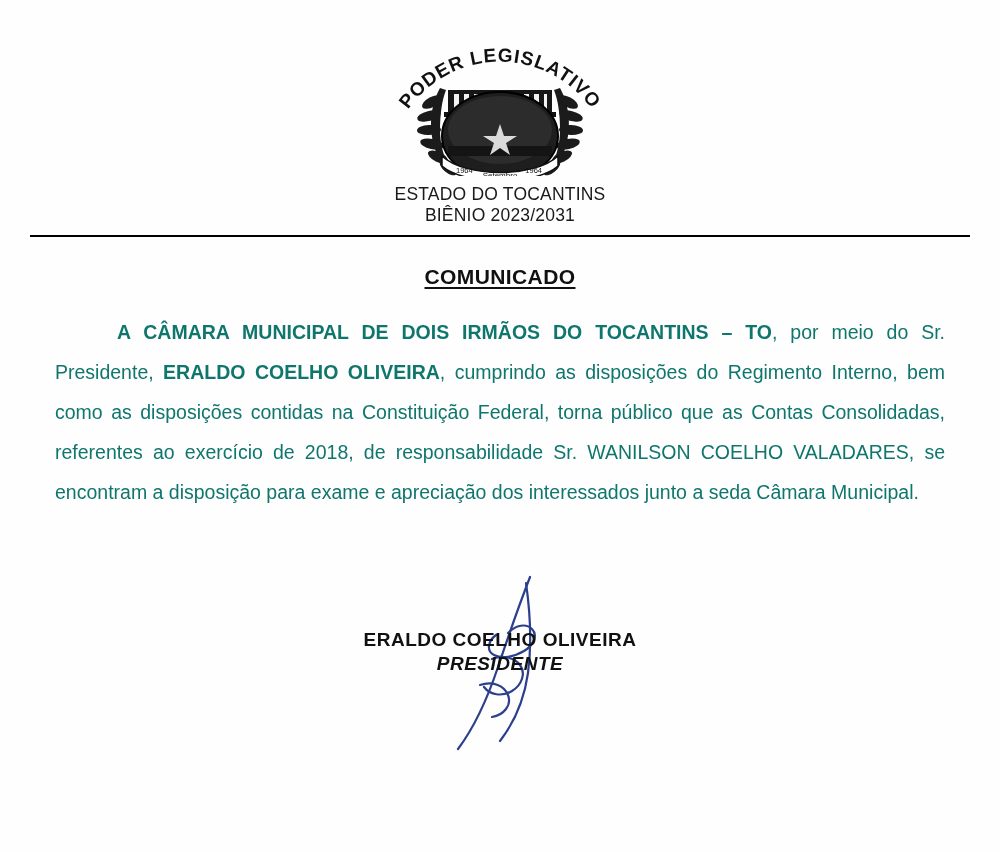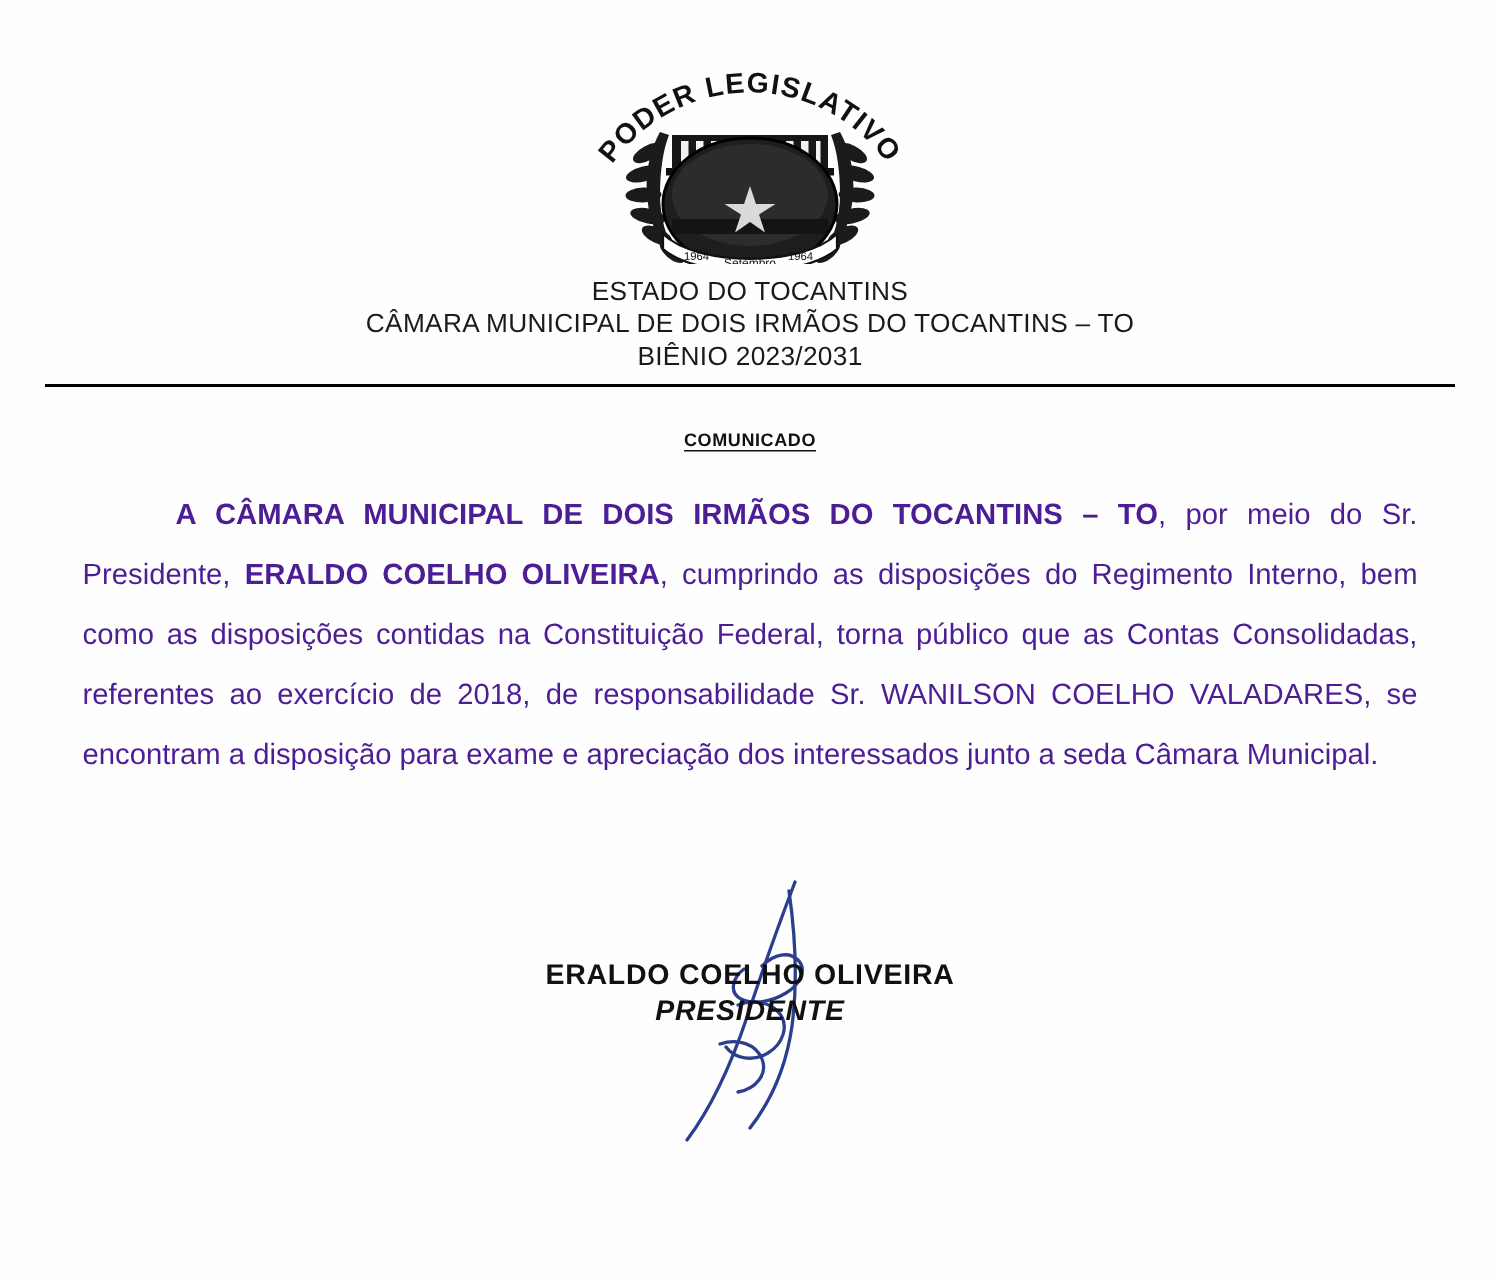--- a/index.html
+++ b/index.html
@@ -60,36 +60,36 @@
     width: 940px;
     height: 2px;
     background: #000000;
     margin: 8px auto 0 auto;
   }
 
   
   .doc-title {
     text-align: center;
     margin-top: 28px;
-    font-size: 12px;
+    font-size: 21px;
     font-weight: bold;
     text-decoration: underline;
     text-underline-offset: 3px;
     letter-spacing: 0.4px;
   }
 
   
   .body-text {
     margin: 24px auto 0 auto;
     width: 890px;
     font-size: 19.5px;
     line-height: 2.05;
     text-align: justify;
     text-justify: inter-word;
-    color: #4c1d95;
+    color: #0f766e;
   }
   .body-text .indent {
     display: inline-block;
     width: 62px;
   }
   .body-text b { font-weight: bold; }
 
   
   .signature-block {
     position: relative;
@@ -188,21 +188,20 @@
           <path d="M72 130 C95 152 165 152 188 130 L188 140 C165 160 95 160 72 140 Z" fill="#ffffff" stroke="#111" stroke-width="1.5"></path>
           <text x="86" y="147" font-family="'Liberation Sans', sans-serif" font-size="7.5" fill="#111">1964</text>
           <text x="130" y="152" font-family="'Liberation Sans', sans-serif" font-size="8" fill="#111" text-anchor="middle">Setembro</text>
           <text x="172" y="147" font-family="'Liberation Sans', sans-serif" font-size="7.5" fill="#111" text-anchor="end">1964</text>
         </g>
       </svg>
     </div>
 
     <div class="header-lines">
       <div class="hl-1">ESTADO DO TOCANTINS</div>
-      <div class="hl-2">CÂMARA MUNICIPAL DE DOIS IRMÃOS DO TOCANTINS – TO</div>
       <div class="hl-3">BIÊNIO 2023/2031</div>
     </div>
 
     <div class="rule"></div>
   </div>
 
   <div class="doc-title">COMUNICADO</div>
 
   <div class="body-text">
     <span class="indent"></span><b>A CÂMARA MUNICIPAL DE DOIS IRMÃOS DO TOCANTINS – TO</b><span>, por meio do Sr. Presidente, </span><b>ERALDO COELHO OLIVEIRA</b><span>, cumprindo as disposições do Regimento Interno, bem como as disposições contidas na Constituição Federal, torna público que as Contas Consolidadas, referentes ao exercício de 2018, de responsabilidade Sr. WANILSON COELHO VALADARES, se encontram a disposição para exame e apreciação dos interessados junto a seda Câmara Municipal.</span>

